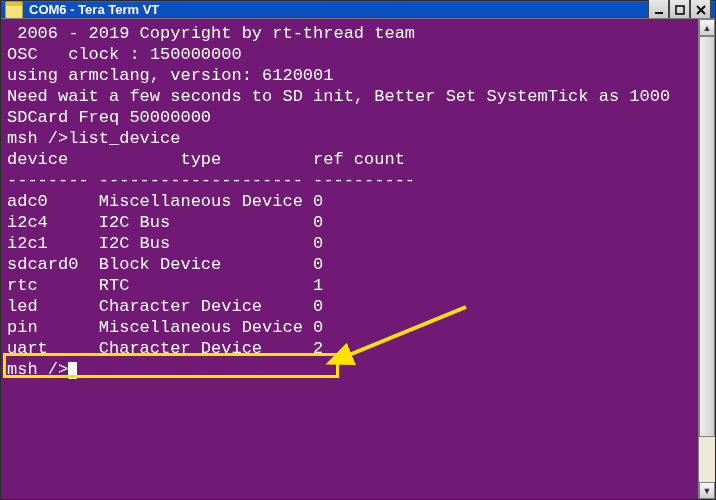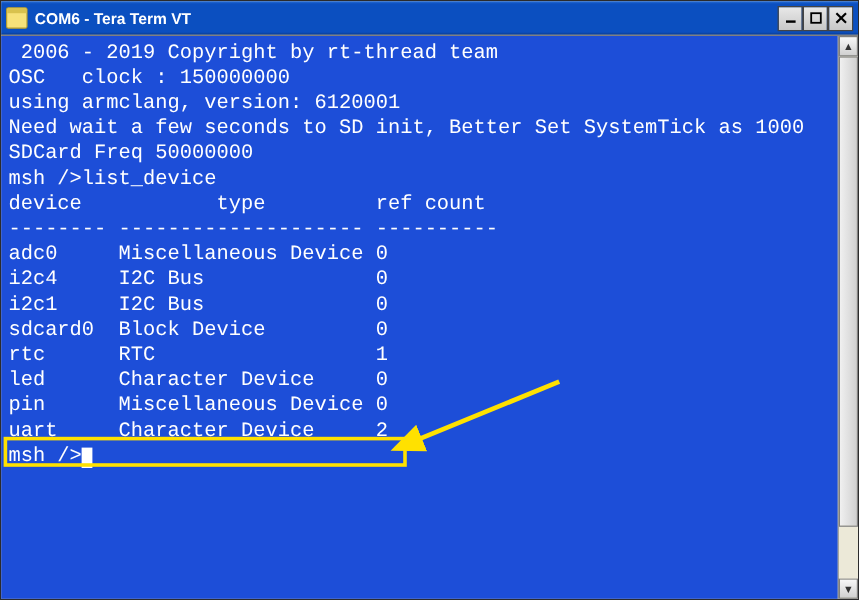--- a/index.html
+++ b/index.html
@@ -14,21 +14,21 @@
   }
   .window {
     width: 716px;
     height: 500px;
     border: 1px solid #2b2b2b;
     background: #ece9d8;
     display: flex;
     flex-direction: column;
   }
   .titlebar {
-    height: 28px;
+    height: 17px;
     background: linear-gradient(to bottom, #2a6fd6 0%, #0b4fc0 8%, #0b4fc0 92%, #083a90 100%);
     display: flex;
     align-items: center;
     padding: 0 2px;
     color: #fff;
     font-size: 13px;
     font-weight: bold;
   }
   .app-icon {
     width: 18px;
@@ -82,21 +82,21 @@
     cursor: pointer;
   }
   .terminal-wrap {
     flex: 1;
     display: flex;
     position: relative;
     border-top: 1px solid #808080;
   }
   .terminal {
     flex: 1;
-    background: #1d4ed8;
+    background: #701a75;
     color: #fff;
     font-family: "Courier New", monospace;
     font-size: 17px;
     line-height: 21px;
     padding: 4px 6px;
     overflow: hidden;
     position: relative;
     white-space: pre;
   }
   .scroll {

